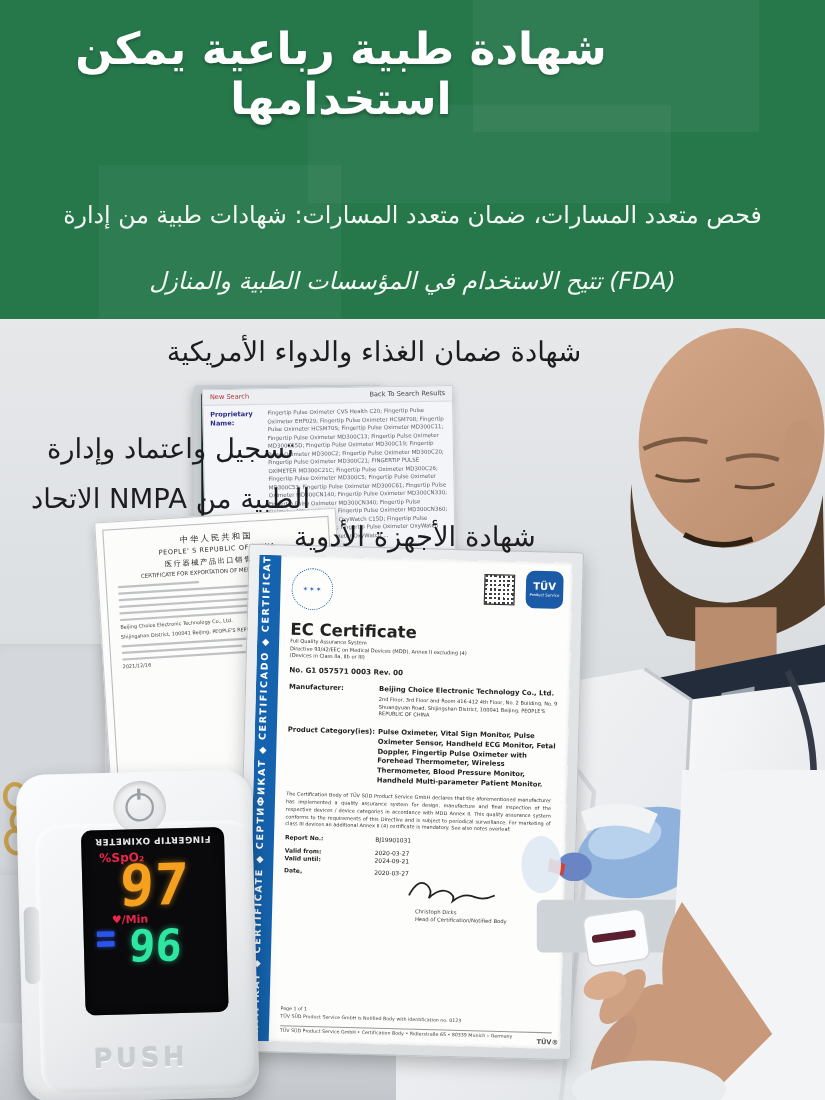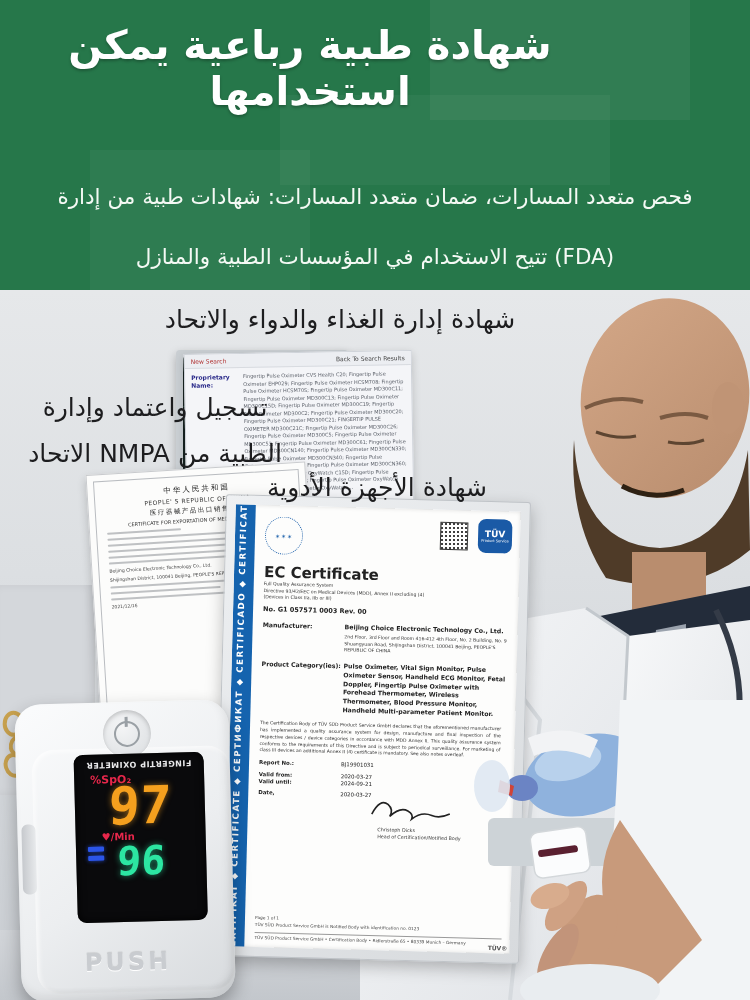--- a/index.html
+++ b/index.html
@@ -7,21 +7,21 @@
          font-family:"DejaVu Sans","Liberation Sans",sans-serif;background:#dfe2e5;}
   
   .hdr{position:absolute;left:0;top:0;width:750px;height:290px;background:#26774a;overflow:hidden;}
   .hdr .patch1{position:absolute;left:430px;top:0;width:260px;height:120px;background:rgba(255,255,255,.05);}
   .hdr .patch2{position:absolute;left:90px;top:150px;width:220px;height:140px;background:rgba(255,255,255,.04);}
   .hdr .patch3{position:absolute;left:280px;top:95px;width:330px;height:90px;background:rgba(255,255,255,.04);}
   .title{position:absolute;left:0;width:620px;text-align:center;color:#fff;font-weight:bold;
          direction:rtl;font-size:40px;text-shadow:0 2px 3px rgba(0,0,0,.25);}
   .t1{top:22px;} .t2{top:88px;}
   .sub{position:absolute;left:10px;width:730px;text-align:center;color:#f4f9f4;direction:rtl;font-size:21.5px;}
-  .s1{top:184px;} .s2{top:206px;} .s3{top:244px;}
+  .s1{top:184px;} .s2{top:206px;} .s3{top:244px;font-style:italic;}
   
   .photo{position:absolute;left:0;top:290px;width:750px;height:710px;
          background:linear-gradient(180deg,#e6e8ea 0%,#dcdfe2 40%,#c8ccd1 100%);}
   .wall-panel{position:absolute;left:0;top:295px;width:95px;height:210px;background:#d4d7db;
               box-shadow:inset -6px 0 10px rgba(0,0,0,.06);z-index:1;}
   .table-band{position:absolute;left:0;top:640px;width:520px;height:70px;background:linear-gradient(180deg,#d2d5d9,#c3c7cc);z-index:1;}
   
   .monitor{position:absolute;left:176px;top:60px;width:158px;height:300px;background:#c9ced2;
            border-radius:4px;padding:7px;z-index:2;box-shadow:0 4px 10px rgba(0,0,0,.25);}
   .mscreen{width:100%;height:100%;background:#15211f;border-radius:2px;display:flex;flex-direction:column;justify-content:space-evenly;overflow:hidden;}
@@ -336,21 +336,21 @@
       <ellipse cx="96" cy="206" rx="13" ry="30" fill="#cfa183" transform="rotate(38 96 206)"></ellipse>
       <ellipse cx="88" cy="254" rx="14" ry="34" fill="#c2947a" transform="rotate(30 88 254)"></ellipse>
       <g transform="rotate(-8 100 150)">
         <rect x="62" y="128" width="56" height="46" rx="8" fill="#fbfcfd" stroke="#d3d7da" stroke-width="1.5"></rect>
         <rect x="68" y="146" width="40" height="7" rx="3" fill="#5a2030"></rect>
       </g>
       <ellipse cx="80" cy="196" rx="20" ry="12" fill="#d8ac8d" transform="rotate(-18 80 196)"></ellipse>
       <ellipse cx="120" cy="290" rx="70" ry="26" fill="#e9edf0"></ellipse>
     </svg>
 
-    <div class="anno anno-fda">شهادة إدارة الغذاء والدواء والاتحاد</div>
+    <div class="anno anno-fda">شهادة ضمان الغذاء والدواء الأمريكية</div>
     <div class="anno anno-nmpa">
       <div>تسجيل واعتماد وإدارة</div>
       <div>الطبية من NMPA الاتحاد</div>
     </div>
     <div class="anno anno-mdd">
       <div>شهادة الأجهزة الأدوية</div>
     </div>
 
     <div class="oxi">
       <div class="chain">

